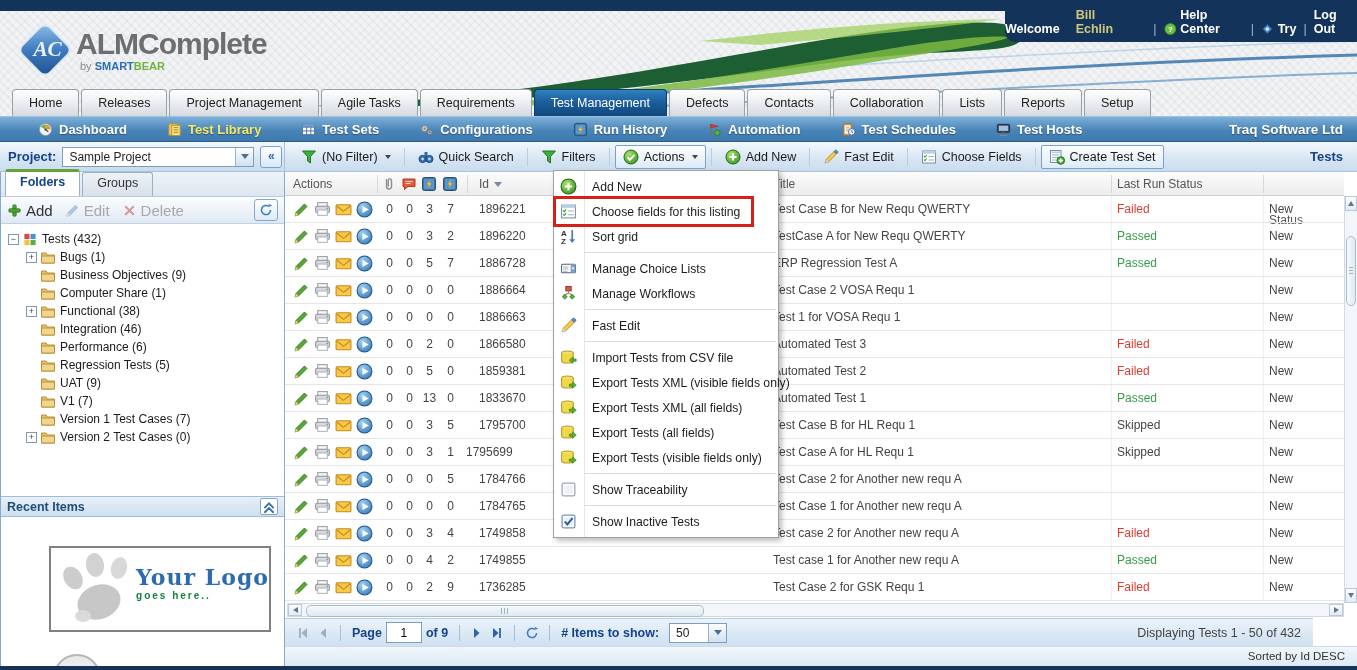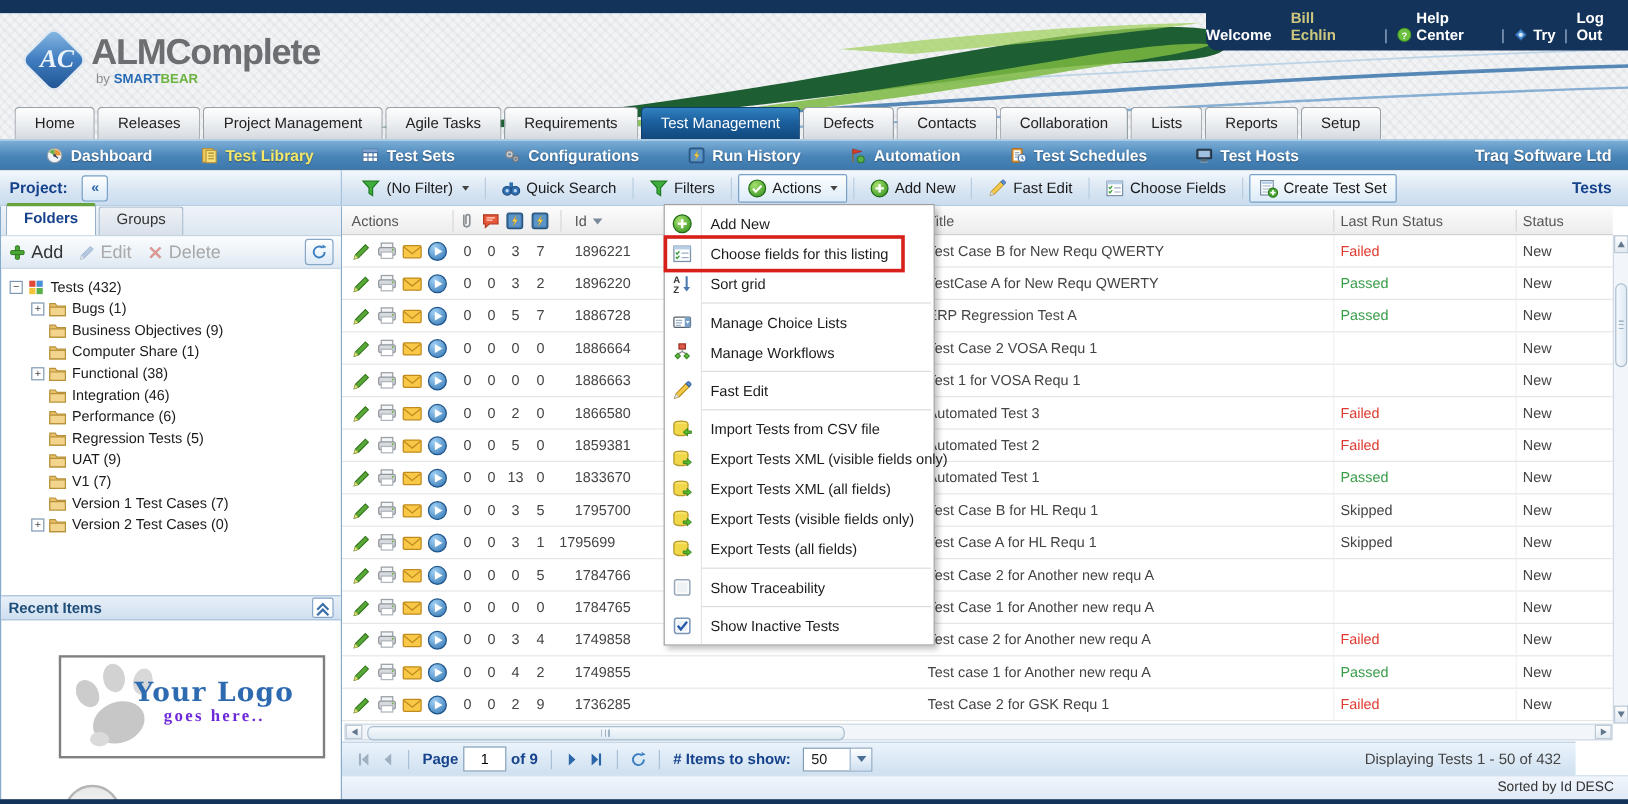--- a/index.html
+++ b/index.html
@@ -89,23 +89,23 @@
   .tnode .ic{width:16px;height:15px;margin-right:4px;flex:none;}
   
   #recent-header{position:absolute;left:0;top:324px;width:100%;height:21px;box-sizing:border-box;
     background:linear-gradient(#e8f0f8,#cfdff0);border-top:1px solid #a0bcd8;border-bottom:1px solid #a0bcd8;
     display:flex;align-items:center;padding:0 6px;}
   #recent-title{color:#1f4e79;font-weight:bold;font-size:12.5px;}
   #recent-collapse{margin-left:auto;width:16px;height:15px;border:1px solid #86a7c8;border-radius:2px;background:#fff;
     display:flex;align-items:center;justify-content:center;cursor:pointer;}
   #logo-box{position:absolute;left:48px;top:374px;width:218px;height:82px;border:2px solid #808080;background:#fff;overflow:hidden;}
   #logo-box .paw{position:absolute;left:2px;top:2px;width:110px;height:78px;}
-  #lb-text{position:absolute;right:24px;top:16px;text-align:center;}
+  #lb-text{position:absolute;right:0;top:16px;text-align:left;}
   #lb-line1{font-family:"DejaVu Serif",serif;font-weight:bold;font-size:22px;color:#2d6ab0;letter-spacing:1px;}
-  #lb-line2{font-family:Liberation Serif, serif;font-weight:bold;font-size:14px;color:#6d28d9;letter-spacing:2px;}
+  #lb-line2{font-family:Liberation Sans, sans-serif;font-weight:bold;font-size:10px;color:#15803d;letter-spacing:2px;}
   #sb-circle{position:absolute;left:52px;top:482px;width:44px;height:44px;border-radius:50%;
     border:2px solid #b5b5b5;background:linear-gradient(#e8e8e8,#fff);}
   
   #main{position:absolute;left:285px;top:172px;width:1072px;height:494px;background:#fff;}
   #grid-header{position:absolute;left:0;top:0;width:1059px;height:24px;box-sizing:border-box;
     background:linear-gradient(#fcfcfc,#ececec);border-bottom:1px solid #d0d0d0;color:#555;}
   .gh{position:absolute;top:0;height:24px;line-height:24px;white-space:nowrap;}
   .gh-sep{position:absolute;top:3px;height:18px;width:1px;background:#d8d8d8;}
   .hic{position:absolute;top:4px;width:16px;height:16px;}
   .sort-car{display:inline-block;width:0;height:0;border-left:4px solid transparent;border-right:4px solid transparent;
@@ -322,20 +322,26 @@
         </span>
         <span>Test Hosts</span>
       </span>
     </span>
   <span id="company">Traq Software Ltd</span>
 </div>
 
 <div id="toolbar">
   <div id="project-area">
     <span id="project-label">Project:</span>
+    <div class="selbox" id="project-select">
+      <span class="selval">Sample Project</span>
+      <span class="selbtn">
+          <span class="car"></span>
+        </span>
+    </div>
     <div id="collapse-btn">«</div>
   </div>
   <div id="tb-buttons">
     <div class="tbtn">
       <span class="ic">
           <svg viewBox="0 0 16 16">
             <path d="M1.5 2h13l-5 5.5V14l-3-2V7.5z" fill="#3fae3f" stroke="#1d7a1d"></path>
           </svg>
         </span>
       <span>(No Filter)</span>
@@ -649,21 +655,21 @@
     <span class="hic" style="left:157px;">
         <svg viewBox="0 0 16 16">
           <rect x="1.5" y="1.5" width="13" height="13" rx="2" fill="#3e74a8" stroke="#27517a"></rect>
           <rect x="3" y="3" width="10" height="10" rx="1" fill="#5b94c8"></rect>
           <path d="M9.2 3.5L5.8 8.6h2.1l-1.3 4 3.8-5.4H8.2z" fill="#ffd84a" stroke="#b8912a" stroke-width=".4"></path>
         </svg>
       </span>
     <div class="gh" style="left:194px;"><span>Id</span><span class="sort-car"></span></div>
     <div class="gh" style="left:488px;">Title</div>
     <div class="gh" style="left:832px;">Last Run Status</div>
-    <div class="gh" style="left:984px;">Status</div>
+    <div class="gh" style="left:984px;margin-top:36px;">Status</div>
     <div class="gh-sep" style="left:92px;"></div>
     <div class="gh-sep" style="left:182px;"></div>
     <div class="gh-sep" style="left:280px;"></div>
     <div class="gh-sep" style="left:826px;"></div>
     <div class="gh-sep" style="left:978px;"></div>
   </div>
   <div id="grid-body">
       <div class="grow">
         <span class="aic" style="left:8px">
           <svg viewBox="0 0 16 16">
@@ -1499,31 +1505,31 @@
       <span class="ml">Export Tests XML (all fields)</span>
     </div>
     <div class="mi">
       <span class="ic">
         <svg viewBox="0 0 16 16">
           <ellipse cx="7" cy="4" rx="5.5" ry="2.2" fill="#f6e26a" stroke="#b89a2a"></ellipse>
           <path d="M1.5 4v7c0 1.2 2.5 2.2 5.5 2.2s5.5-1 5.5-2.2V4" fill="#f0d84a" stroke="#b89a2a"></path>
           <path d="M8.8 9.5h3V7.5l3.5 3-3.5 3v-2h-3z" fill="#56b531" stroke="#2d7a12" stroke-width=".6"></path>
         </svg>
       </span>
-      <span class="ml">Export Tests (visible fields only)</span>
+      <span class="ml">Export Tests (all fields)</span>
     </div>
     <div class="mi">
       <span class="ic">
         <svg viewBox="0 0 16 16">
           <ellipse cx="7" cy="4" rx="5.5" ry="2.2" fill="#f6e26a" stroke="#b89a2a"></ellipse>
           <path d="M1.5 4v7c0 1.2 2.5 2.2 5.5 2.2s5.5-1 5.5-2.2V4" fill="#f0d84a" stroke="#b89a2a"></path>
           <path d="M8.8 9.5h3V7.5l3.5 3-3.5 3v-2h-3z" fill="#56b531" stroke="#2d7a12" stroke-width=".6"></path>
         </svg>
       </span>
-      <span class="ml">Export Tests (all fields)</span>
+      <span class="ml">Export Tests (visible fields only)</span>
     </div>
     <div class="msep"></div>
     <div class="mi">
       <span class="ic">
         <svg viewBox="0 0 16 16">
           <rect x="2" y="2" width="12" height="12" rx="1.5" fill="#fdfdfd" stroke="#98a8bb" stroke-width="1.2"></rect>
           <rect x="4" y="4" width="8" height="8" fill="#eef2f6"></rect>
         </svg>
       </span>
       <span class="ml">Show Traceability</span>

